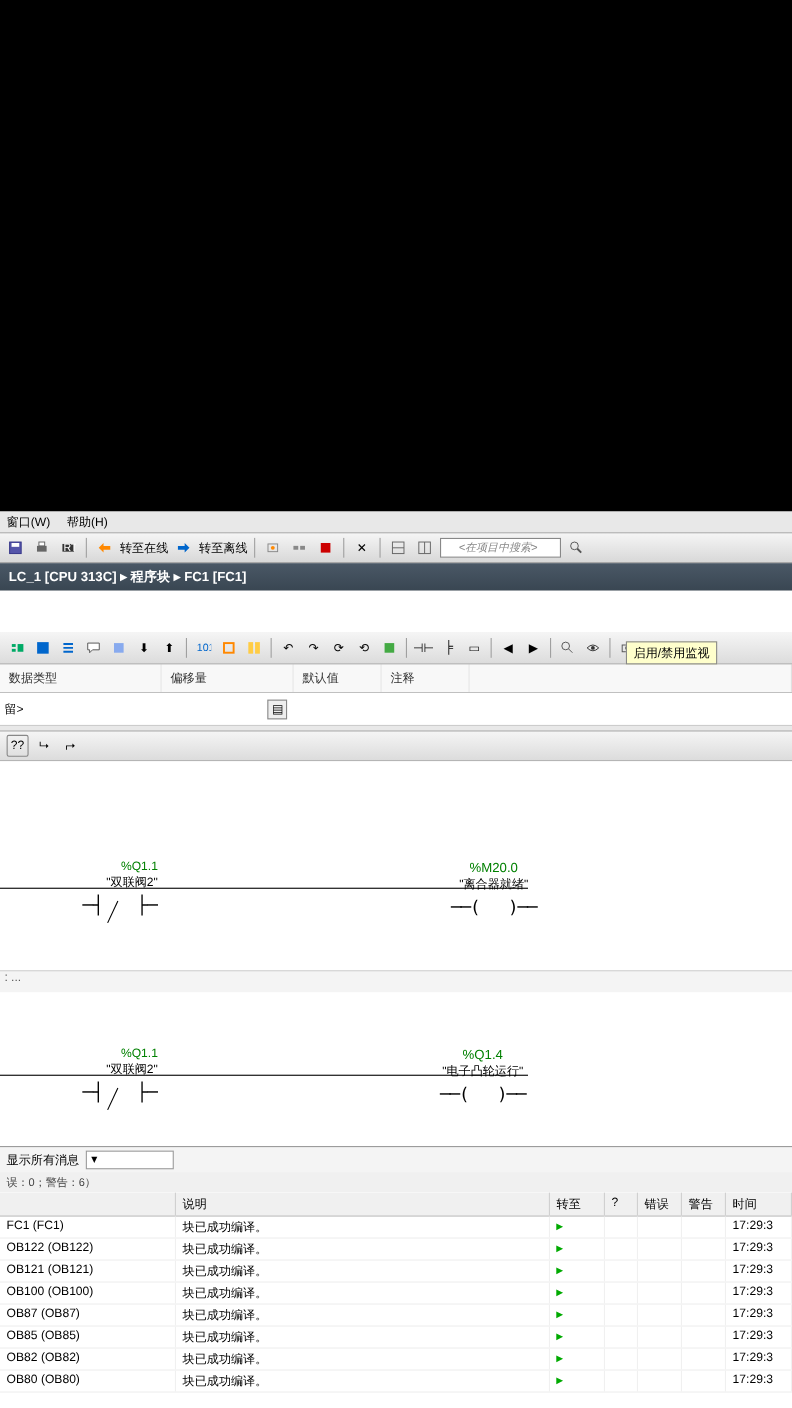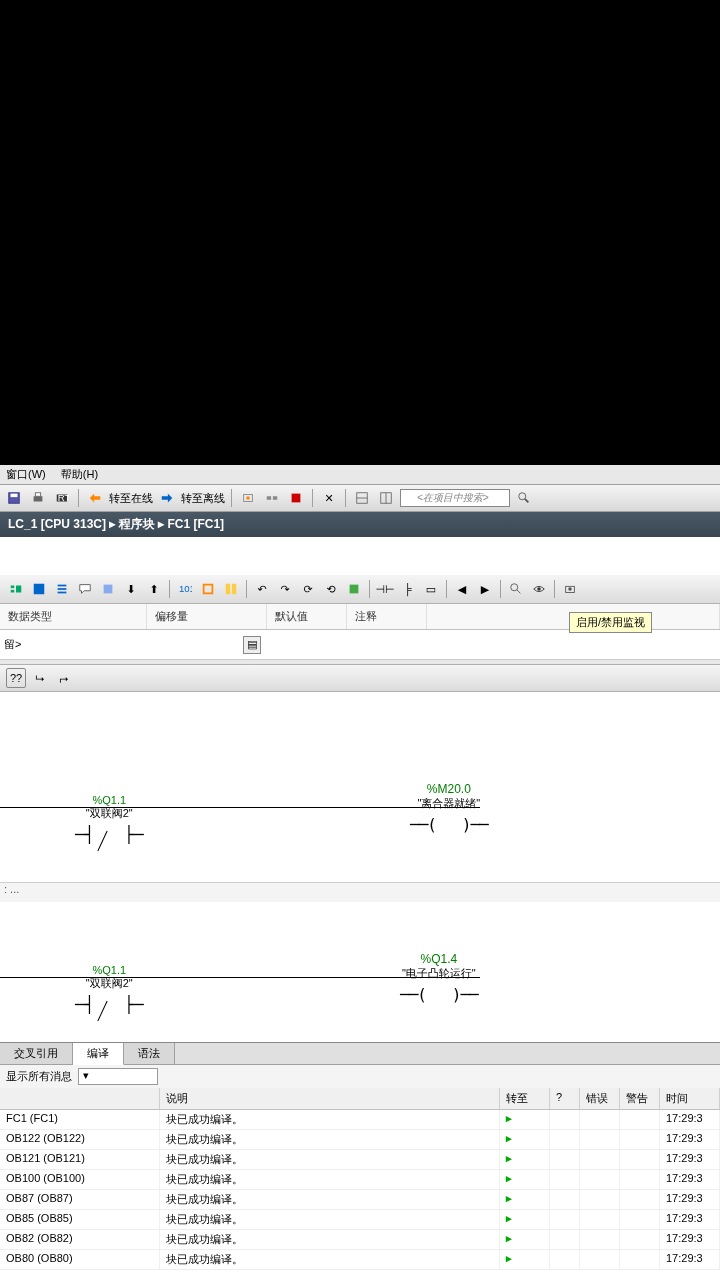--- a/index.html
+++ b/index.html
@@ -10,35 +10,35 @@
     .menubar { background: #e8e8e8; padding: 2px 6px; border-bottom: 1px solid #a0a0a0; }
     .menubar span { margin-right: 12px; cursor: pointer; }
     .toolbar1 { background: linear-gradient(#f5f5f5, #d8d8d8); padding: 3px 4px; border-bottom: 1px solid #a0a0a0; display: flex; align-items: center; gap: 4px; }
     .tbtn { width: 20px; height: 20px; display: inline-flex; align-items: center; justify-content: center; cursor: pointer; border-radius: 2px; }
     .tbtn svg { width: 14px; height: 14px; }
     .sep { width: 1px; height: 18px; background: #a0a0a0; margin: 0 2px; }
     .search-box { background: #fff; border: 1px solid #888; padding: 1px 16px; width: 110px; color: #888; font-style: italic; font-size: 10px; }
     .breadcrumb { background: linear-gradient(#4a5866, #394652); color: #fff; padding: 4px 8px; font-size: 12px; font-weight: bold; }
     .spacer { height: 38px; background: #fff; }
     .toolbar2 { background: linear-gradient(#f5f5f5, #dcdcdc); padding: 4px 6px; border-bottom: 1px solid #b0b0b0; display: flex; align-items: center; gap: 3px; position: relative; }
-    .tooltip { position: absolute; right: 68px; top: 37px; background: #ffffcc; border: 1px solid #888; padding: 2px 6px; font-size: 11px; z-index: 100; }
+    .tooltip { position: absolute; right: 68px; top: 8px; background: #ffffcc; border: 1px solid #888; padding: 2px 6px; font-size: 11px; z-index: 100; }
     .columns { background: #fff; display: flex; border-bottom: 1px solid #c0c0c0; }
     .colhead { padding: 5px 8px; border-right: 1px solid #e0e0e0; font-size: 11px; color: #333; background: #f8f8f8; }
     .colhead.c1 { width: 147px; }
     .colhead.c2 { width: 120px; }
     .colhead.c3 { width: 80px; }
     .colhead.c4 { width: 80px; }
     .colhead.c5 { flex: 1; }
     .row1 { background: #fff; height: 30px; display:flex; align-items:center; border-bottom:1px solid #ccc; }
     .row1-icon { margin-left: 222px; width:18px; height:18px; border:1px solid #888; background:#eee; display:flex; align-items:center; justify-content:center; }
     .toolbar3 { background: linear-gradient(#f5f5f5, #dcdcdc); padding: 3px 6px; border-bottom: 1px solid #b0b0b0; border-top: 1px solid #b0b0b0; display: flex; align-items: center; gap: 4px; margin-top:4px; }
     .plc-area { background: #fff; height: 350px; padding: 40px 0 10px 0; overflow: hidden; }
     .rung { position: relative; height: 90px; margin: 20px 0 40px 0; }
     .rung-line { position: absolute; top: 55px; left: 0; right: 240px; height: 1px; background: #000; }
-    .contact { position: absolute; top: 42px; text-align: center; }
+    .contact { position: absolute; top: 30px; text-align: right; }
     .contact .addr { color: #008000; font-size: 11px; }
     .contact .name { color: #000; font-size: 11px; }
     .contact .sym { font-size: 16px; margin-top: 4px; font-family: monospace; }
     .coil { position: absolute; top: 30px; text-align: center; }
     .coil .addr { color: #008000; font-size: 12px; }
     .coil .name { color: #000; font-size: 11px; }
     .coil .sym { font-size: 16px; margin-top: 4px; font-family: monospace; letter-spacing: -1px; }
     .nc-sym { display: inline-block; position: relative; width: 30px; }
     .nc-sym::before { content: ''; position: absolute; left: 8px; top: -10px; width: 1px; height: 22px; background: #000; transform: rotate(25deg); }
     .network-sep { height: 20px; border-top: 1px solid #d0d0d0; background: #f4f4f4; padding-left: 4px; font-size: 11px; color: #555; }
@@ -286,29 +286,25 @@
       </div>
       <div class="coil" style="left:400px;">
         <div class="addr">%Q1.4</div>
         <div class="name">"电子凸轮运行"</div>
         <div class="sym">──( &nbsp; )──</div>
       </div>
     </div>
   </div>
 
   <div class="bottom-panel">
-    <div class="tabs">
-      <div class="tab">交叉引用</div>
-      <div class="tab active">编译</div>
-      <div class="tab">语法</div>
-    </div>
     <div class="filter-row">
       <span>显示所有消息</span>
       <span class="filter-select">▾</span>
     </div>
+    <div class="status-row">误：0；警告：6）</div>
     <div class="msg-table">
       <div class="msg-header">
         <div class="mh1"></div>
         <div class="mh2">说明</div>
         <div class="mh3">转至</div>
         <div class="mh4">?</div>
         <div class="mh5">错误</div>
         <div class="mh6">警告</div>
         <div class="mh7">时间</div>
       </div>

